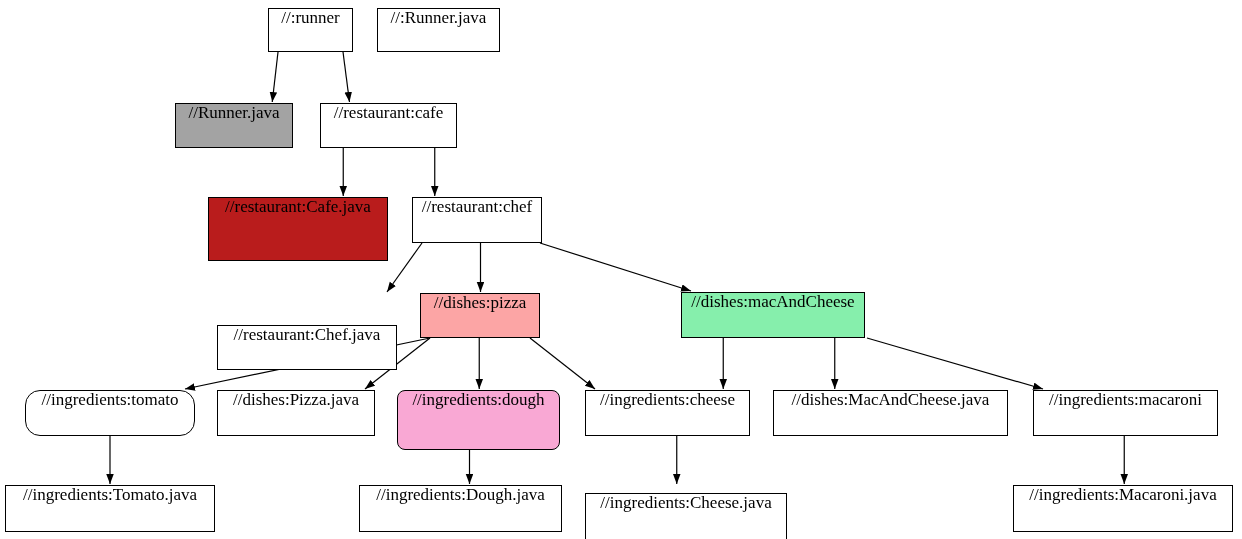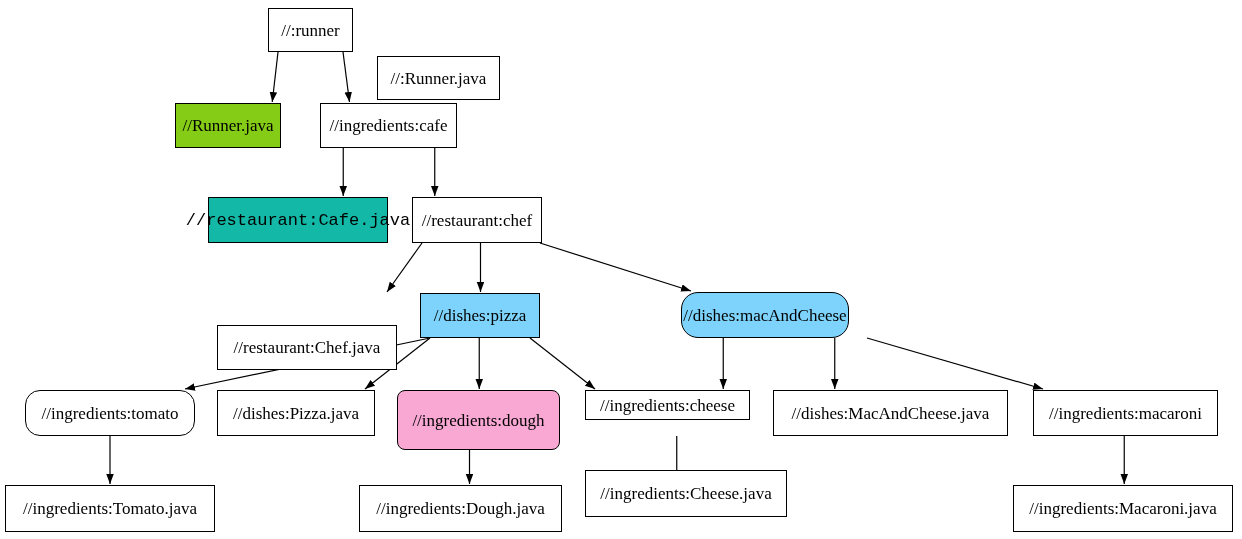--- a/index.html
+++ b/index.html
@@ -22,21 +22,21 @@
     width: 1242px;
     height: 539px;
     pointer-events: none;
   }
   .node {
     position: absolute;
     box-sizing: border-box;
     background: #ffffff;
     border: 1.5px solid #000000;
     display: flex;
-    align-items: center;
+    align-items: flex-start;
     justify-content: center;
     color: #000000;
   }
   .node span {
     font-size: 17px;
     line-height: 1;
     white-space: nowrap;
     color: #000000;
   }
 </style>
@@ -68,68 +68,68 @@
         <line x1="110" y1="436" x2="110" y2="484" stroke="#000000" stroke-width="1.2" marker-end="url(#arrow)"></line>
         <line x1="469.5" y1="436" x2="469.5" y2="484" stroke="#000000" stroke-width="1.2" marker-end="url(#arrow)"></line>
         <line x1="676.75" y1="436" x2="676.75" y2="484" stroke="#000000" stroke-width="1.2" marker-end="url(#arrow)"></line>
         <line x1="1124.25" y1="436" x2="1124.25" y2="484" stroke="#000000" stroke-width="1.2" marker-end="url(#arrow)"></line>
       </g>
   </svg>
   <div id="node-layer">
       <div class="node" style="left: 268px; top: 8px; width: 85px; height: 44px; background: rgb(255, 255, 255); border-color: rgb(0, 0, 0);">
         <span>//:runner</span>
       </div>
-      <div class="node" style="left: 377px; top: 8px; width: 123px; height: 44px; background: rgb(255, 255, 255); border-color: rgb(0, 0, 0); margin-top: 48px;">
+      <div class="node" style="left: 377px; top: 8px; width: 123px; height: 44px; background: rgb(255, 255, 255); border-color: rgb(0, 0, 0);">
         <span>//:Runner.java</span>
       </div>
-      <div class="node" style="left: 175px; top: 103px; width: 106px; height: 45px; background: #84cc16; border-color: rgb(0, 0, 0);">
+      <div class="node" style="left: 175px; top: 103px; width: 118px; height: 45px; background: #a3a3a3; border-color: rgb(0, 0, 0);">
         <span>//Runner.java</span>
       </div>
       <div class="node" style="left: 320px; top: 103px; width: 137px; height: 45px; background: rgb(255, 255, 255); border-color: rgb(0, 0, 0);">
-        <span>//ingredients:cafe</span>
+        <span>//restaurant:cafe</span>
       </div>
-      <div class="node" style="left: 208px; top: 197px; width: 180px; height: 46px; background: #14b8a6; border-color: rgb(0, 0, 0); font-family: Liberation Mono, monospace;">
+      <div class="node" style="left: 208px; top: 197px; width: 180px; height: 64px; background: #b91c1c; border-color: rgb(0, 0, 0);">
         <span>//restaurant:Cafe.java</span>
       </div>
       <div class="node" style="left: 412px; top: 197px; width: 130px; height: 46px; background: rgb(255, 255, 255); border-color: rgb(0, 0, 0);">
         <span>//restaurant:chef</span>
       </div>
       <div class="node" style="left: 217px; top: 293px; width: 180px; height: 45px; background: rgb(255, 255, 255); border-color: rgb(0, 0, 0); margin-top: 32px;">
         <span>//restaurant:Chef.java</span>
       </div>
-      <div class="node" style="left: 420px; top: 293px; width: 120px; height: 45px; background: #7dd3fc; border-color: rgb(0, 0, 0);">
+      <div class="node" style="left: 420px; top: 293px; width: 120px; height: 45px; background: #fca5a5; border-color: rgb(0, 0, 0);">
         <span>//dishes:pizza</span>
       </div>
-      <div class="node" style="left: 681px; top: 292px; width: 168px; height: 46px; background: #7dd3fc; border-color: rgb(0, 0, 0); border-radius: 17px;">
+      <div class="node" style="left: 681px; top: 292px; width: 184px; height: 46px; background: #86efac; border-color: rgb(0, 0, 0);">
         <span>//dishes:macAndCheese</span>
       </div>
       <div class="node" style="left: 25px; top: 390px; width: 170px; height: 46px; background: rgb(255, 255, 255); border-color: rgb(0, 0, 0); border-radius: 15px;">
         <span>//ingredients:tomato</span>
       </div>
       <div class="node" style="left: 217px; top: 390px; width: 158px; height: 46px; background: rgb(255, 255, 255); border-color: rgb(0, 0, 0);">
         <span>//dishes:Pizza.java</span>
       </div>
       <div class="node" style="left: 397px; top: 390px; width: 163px; height: 60px; background: #f9a8d4; border-color: rgb(0, 0, 0); border-radius: 8px;">
         <span>//ingredients:dough</span>
       </div>
-      <div class="node" style="left: 585px; top: 390px; width: 165px; height: 30px; background: rgb(255, 255, 255); border-color: rgb(0, 0, 0);">
+      <div class="node" style="left: 585px; top: 390px; width: 165px; height: 46px; background: rgb(255, 255, 255); border-color: rgb(0, 0, 0);">
         <span>//ingredients:cheese</span>
       </div>
       <div class="node" style="left: 773px; top: 390px; width: 235px; height: 46px; background: rgb(255, 255, 255); border-color: rgb(0, 0, 0);">
         <span>//dishes:MacAndCheese.java</span>
       </div>
       <div class="node" style="left: 1033px; top: 390px; width: 185px; height: 46px; background: rgb(255, 255, 255); border-color: rgb(0, 0, 0);">
         <span>//ingredients:macaroni</span>
       </div>
       <div class="node" style="left: 5px; top: 485px; width: 210px; height: 47px; background: rgb(255, 255, 255); border-color: rgb(0, 0, 0);">
         <span>//ingredients:Tomato.java</span>
       </div>
       <div class="node" style="left: 359px; top: 485px; width: 203px; height: 47px; background: rgb(255, 255, 255); border-color: rgb(0, 0, 0);">
         <span>//ingredients:Dough.java</span>
       </div>
-      <div class="node" style="left: 585px; top: 470px; width: 202px; height: 47px; background: rgb(255, 255, 255); border-color: rgb(0, 0, 0);">
+      <div class="node" style="left: 585px; top: 493px; width: 202px; height: 47px; background: rgb(255, 255, 255); border-color: rgb(0, 0, 0);">
         <span>//ingredients:Cheese.java</span>
       </div>
       <div class="node" style="left: 1013px; top: 485px; width: 220px; height: 47px; background: rgb(255, 255, 255); border-color: rgb(0, 0, 0);">
         <span>//ingredients:Macaroni.java</span>
       </div>
     </div>
 </div>
 
 </body></html>

